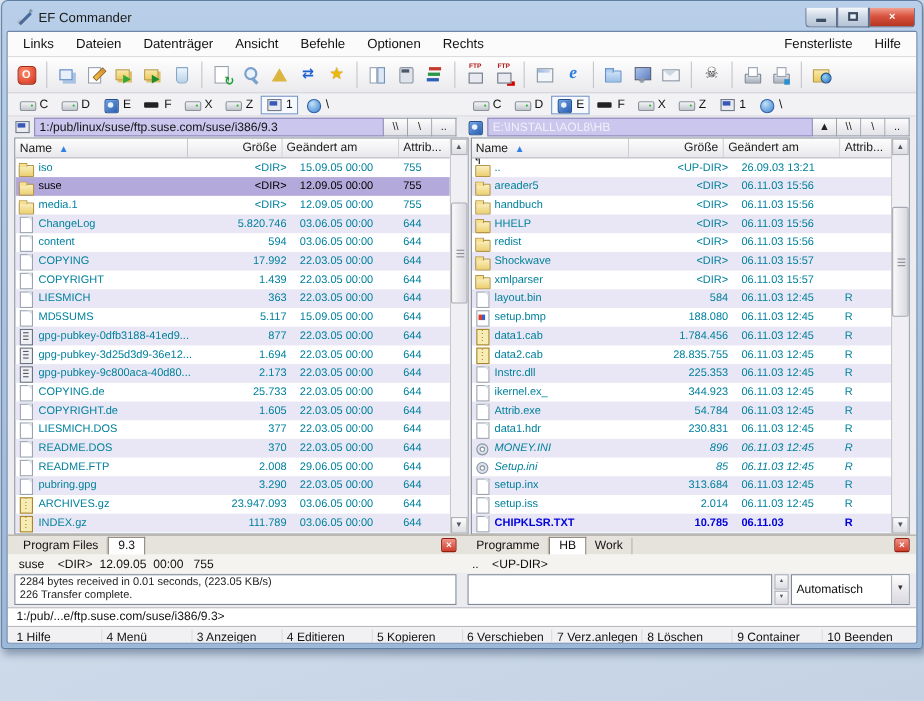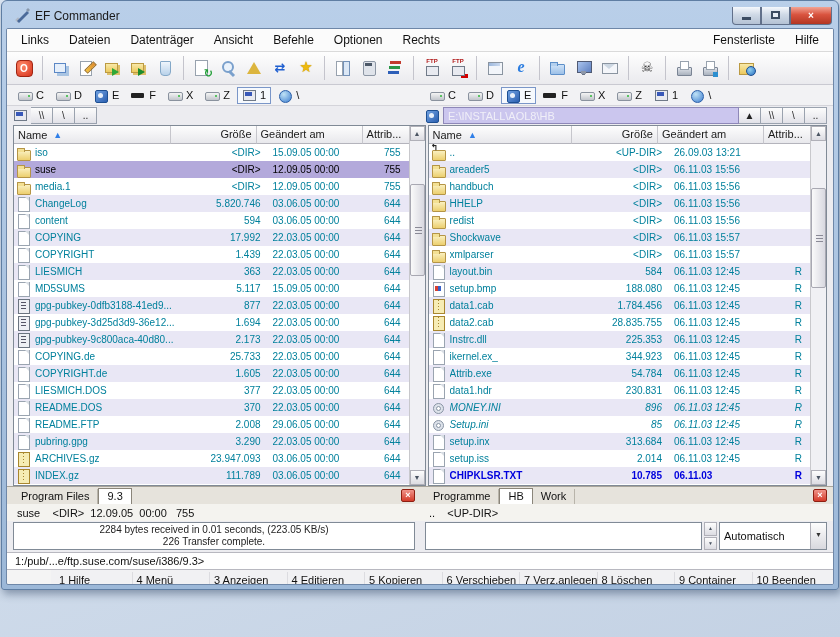--- a/index.html
+++ b/index.html
@@ -117,21 +117,21 @@
   .hdr-attr { width:46px; border-right:none; }
   .list { flex:1; overflow:hidden; }
   .row { display:flex; align-items:center; height:17px; font-size:10px; color:#00809c; padding-left:2px; white-space:nowrap; }
   .row:nth-child(even) { background:#e9e7f5; }
   .row.sel { background:#b3a9db; color:#000; }
   .row.italic { font-style:italic; }
   .row.bold-blue { color:#0000dd; font-weight:bold; }
   .cell-name { flex:1; margin-left:4px; overflow:hidden; }
   .cell-size { width:86px; text-align:right; }
   .cell-date { width:106px; padding-left:12px; }
-  .cell-attr { width:42px; text-align:right; padding-right:8px; }
+  .cell-attr { width:42px; text-align:left; padding-right:8px; }
   .fi { position:relative; flex:0 0 15px; width:15px; height:14px; }
   .fi-folder::before,.fi-updir::before { content:""; position:absolute; left:1px; top:4px; width:12px; height:9px; background:linear-gradient(#faf0c0,#eccf6e); border:1px solid #b59546; border-radius:1px; }
   .fi-folder::after { content:""; position:absolute; left:1px; top:2px; width:6px; height:3px; background:#f3e093; border:1px solid #b59546; border-bottom:none; border-radius:1px 1px 0 0; }
   .fi-updir::after { content:"↰"; position:absolute; left:0; top:-3px; color:#222; font:bold 9px/9px "DejaVu Sans",sans-serif; }
   .fi-file::before,.fi-bmp::before,.fi-key::before { content:""; position:absolute; left:2px; top:0; width:10px; height:13px; background:#fff; border:1px solid #9aa4b0; }
   .fi-file::after { content:""; position:absolute; right:2px; top:0; border-top:4px solid #d8dde4; border-left:4px solid transparent; }
   .fi-key::before { background:#eef0f4; border-color:#6a7480; }
   .fi-key::after { content:""; position:absolute; left:5px; top:3px; width:5px; height:1px; background:#556; box-shadow:0 3px 0 #556,0 6px 0 #556; }
   .fi-zip::before { content:""; position:absolute; left:2px; top:0; width:10px; height:13px; background:#f6ecb4; border:1px solid #a8862e; }
   .fi-zip::after { content:""; position:absolute; left:7px; top:1px; width:1px; height:11px; background:repeating-linear-gradient(#a8862e 0 1px,transparent 1px 3px); }
@@ -149,30 +149,30 @@
   
   .tabsrow { flex:0 0 18px; display:flex; background:#e6e3dc; border-top:1px solid #a8a49a; padding:0 6px; gap:10px; }
   .tabhalf { flex:1; display:flex; align-items:flex-end; }
   .tab { font-size:11px; color:#111; padding:1px 8px 2px; border-right:1px solid #b8b4aa; }
   .tab.active { background:#fff; border:1px solid #8a857a; border-bottom:none; margin-bottom:-1px; padding-bottom:3px; }
   .x-btn { margin-left:auto; width:14px; height:13px; background:linear-gradient(#f0948a,#d43b2a); border:1px solid #8e1f12; border-radius:2px; color:#fff; font:bold 9px/11px "Liberation Sans",sans-serif; text-align:center; align-self:center; }
   .inforow { flex:0 0 17px; display:flex; background:#f4f3ef; padding:0 6px; gap:10px; font-size:11px; color:#111; }
   .infohalf { flex:1; display:flex; align-items:center; padding-left:4px; white-space:pre; }
   .logrow { flex:0 0 30px; display:flex; background:#ececf0; padding:1px 6px 2px; gap:10px; }
   .loghalf { flex:1; display:flex; gap:2px; }
-  .logbox { flex:1; background:#fff; border:1px solid #808a96; font-size:10px; color:#222; padding:1px 4px; line-height:12px; white-space:nowrap; overflow:hidden;text-align:center; }
+  .logbox { flex:1; background:#fff; border:1px solid #808a96; font-size:10px; color:#222; padding:1px 4px; line-height:12px; white-space:nowrap; overflow:hidden; }
   .spinner { width:13px; display:flex; flex-direction:column; gap:1px; }
   .spin-btn { flex:1; background:linear-gradient(#fdfdfd,#dcdce2); border:1px solid #b0b0b8; font-size:5px; line-height:10px; text-align:center; color:#4a5462; }
   .dropdown { width:108px; display:flex; background:#fff; border:1px solid #808a96; align-items:center; }
   .dd-value { flex:1; font-size:11px; padding:0 4px; color:#111; }
   .dd-btn { width:16px; align-self:stretch; background:linear-gradient(#fdfdfd,#d8d8de); border-left:1px solid #b0b0b8; font-size:7px; text-align:center; line-height:24px; color:#333; }
 
   
   .cmdrow { flex:0 0 18px; background:#fff; border-top:1px solid #b8b8c0; border-bottom:1px solid #b8b8c0; display:flex; align-items:center; padding:0 8px; font-size:11px; color:#111; }
-  .fkeys { flex:0 0 21px; display:flex; background:#f1f1f3; border-bottom:1px solid #c8c8cc; align-items:center; padding:0 4px;margin-left:44px; }
+  .fkeys { flex:0 0 21px; display:flex; background:#f1f1f3; border-bottom:1px solid #c8c8cc; align-items:center; padding:0 4px; }
   .fk { flex:1; font-size:11px; color:#111; padding:2px 4px; border-right:1px solid #dcdce0; white-space:nowrap; overflow:hidden; }
   .fk:last-child { border-right:none; }
   .statusbar { flex:1; display:flex; align-items:center; background:#eef1f6; font-size:11px; color:#111; padding:0 4px; }
   .st-cell { padding:2px 8px; border-right:1px solid #c2c8d2; box-shadow:1px 0 0 #fff; white-space:pre; height:18px; display:flex; align-items:center; }
   .st-main { width:338px; } .st-dash { flex:1; } .st-ram { width:132px; }
   .st-date { width:74px; justify-content:center; } .st-time { width:66px; justify-content:center; }
   .st-icons { display:flex; align-items:center; gap:10px; padding:0 8px; }
   .note-icon { font-size:13px; color:#3a4a66; }
   .diamond-icon { position:relative; width:10px; height:10px; background:#ece23e; border:1px solid #555; transform:rotate(45deg); }
   .diamond-icon::after { content:"K"; position:absolute; inset:0; transform:rotate(-45deg); font:bold 7px/10px "Liberation Sans",sans-serif; text-align:center; color:#222; }
@@ -374,20 +374,21 @@
           <span class="drv-btn">
             <span class="drv drv-net"></span>
             <span>\</span>
           </span>
         </div>
     </div>
 
     <div class="pathbars">
       <div class="pathbar">
         <span class="drv drv-ftp"></span>
+        <div class="path-field">1:/pub/linux/suse/ftp.suse.com/suse/i386/9.3</div>
         <div class="path-btn">\\</div>
         <div class="path-btn">\</div>
         <div class="path-btn">..</div>
       </div>
       <div class="pathbar">
         <span class="drv drv-cd"></span>
         <div class="path-field dim">E:\INSTALL\AOL8\HB</div>
         <div class="path-btn">▲</div>
         <div class="path-btn">\\</div>
         <div class="path-btn">\</div>

